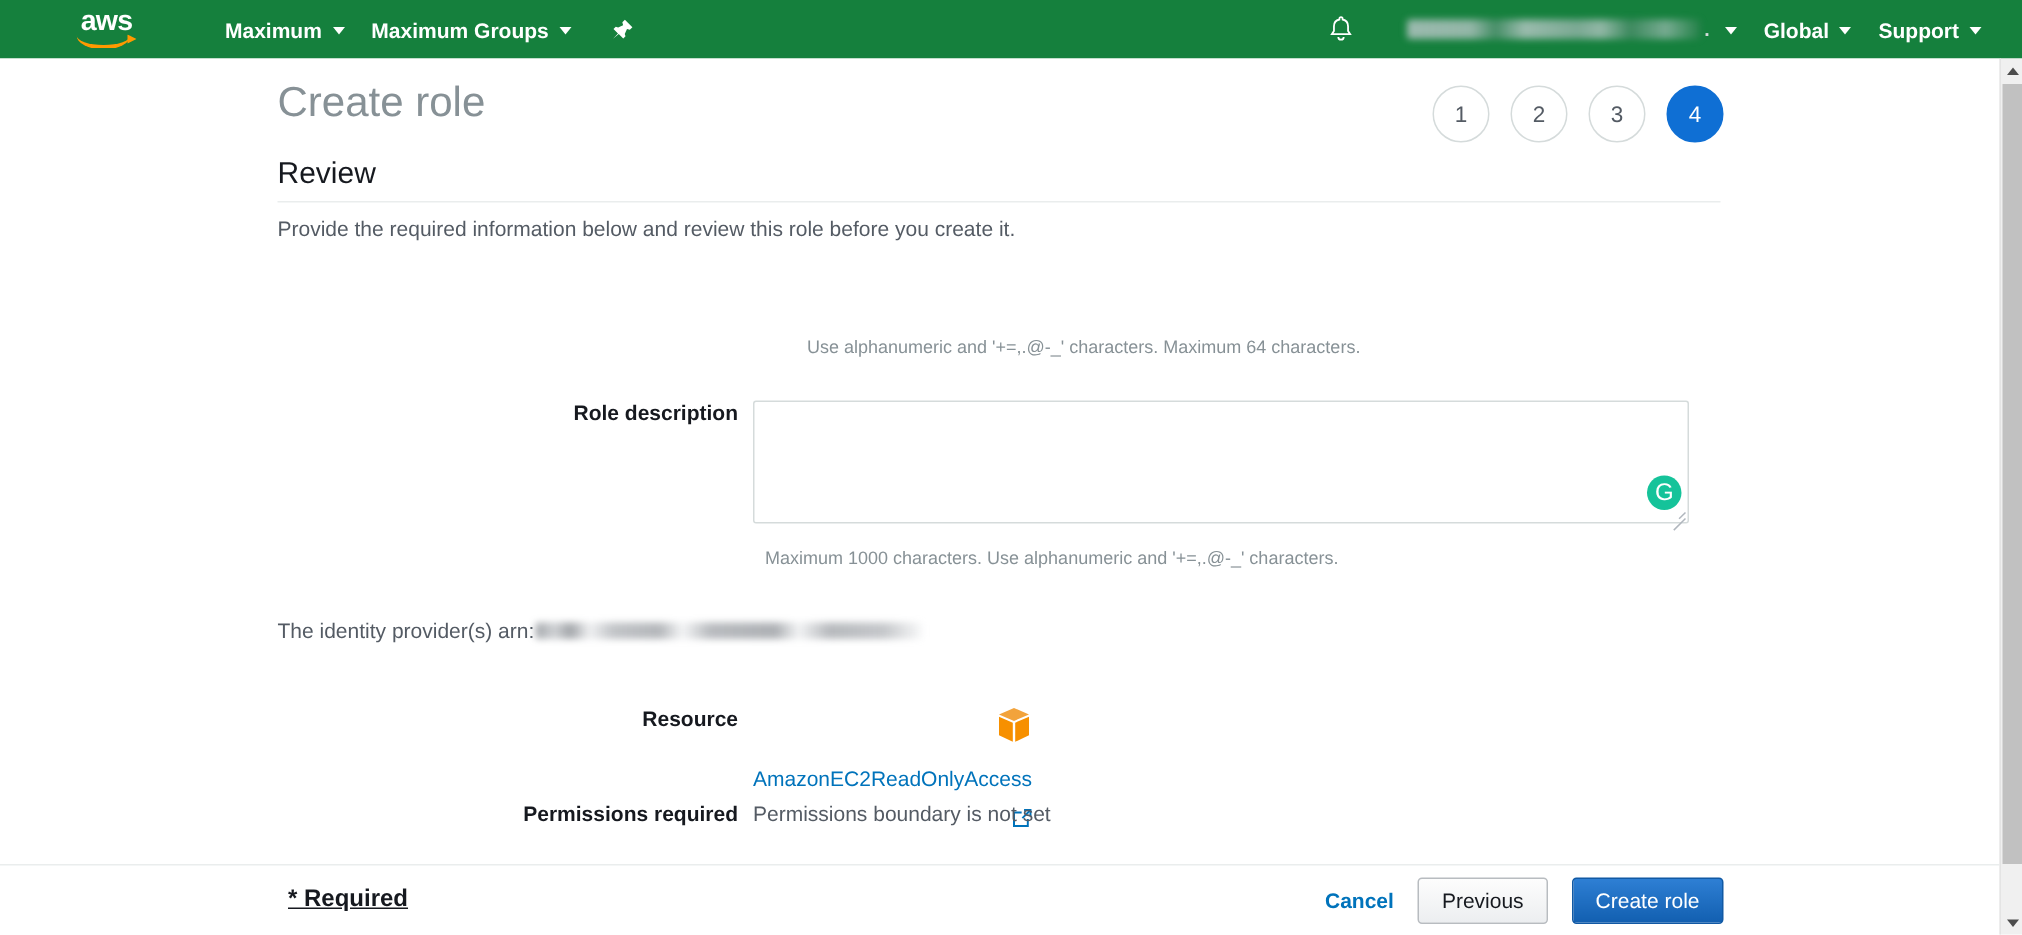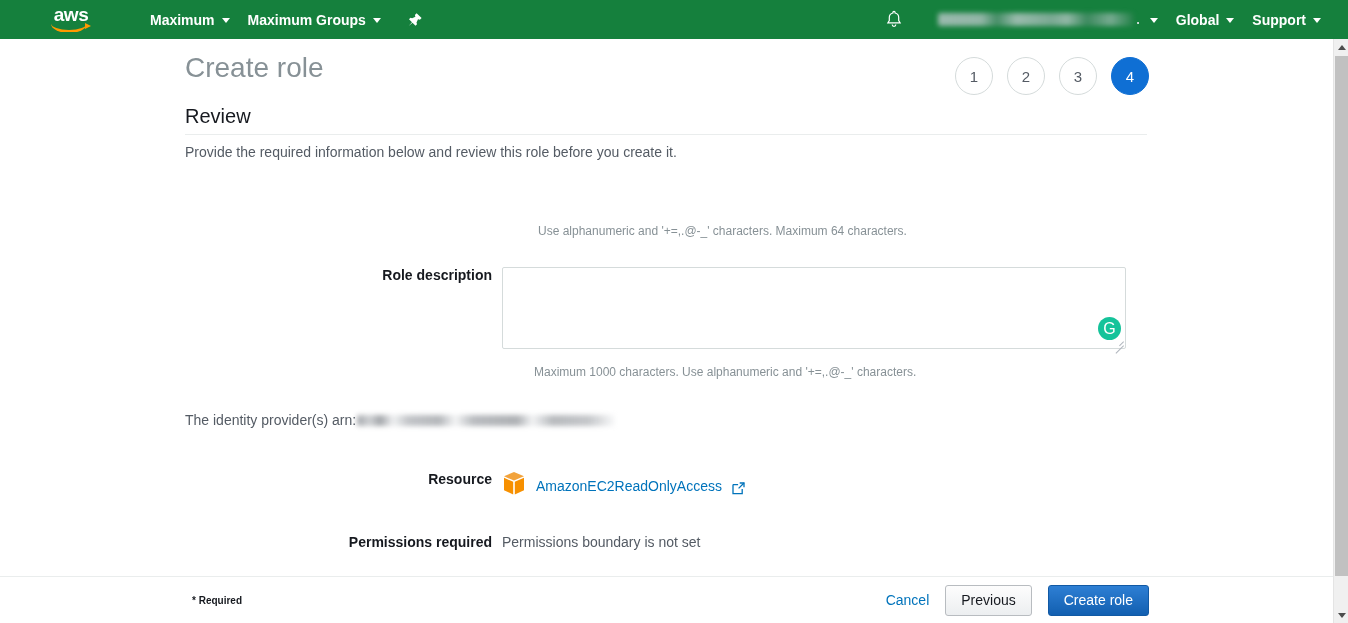--- a/index.html
+++ b/index.html
@@ -246,21 +246,21 @@
     color: #ffffff;
     font-size: 16px;
     font-weight: 400;
     display: flex; align-items: center; justify-content: center;
     cursor: pointer;
     font-family: "Liberation Sans", sans-serif;
     line-height: 1;
   }
   #roledesc-hint {
     position: absolute;
-    left: 534px; top: 326px;
+    left: 510px; top: 326px;
     font-size: 12px;
     color: #879196;
   }
 
   #row-trusted { left: 185px; top: 373px; }
   .trusted-value { display: flex; align-items: center; }
   .arn-blur {
     display: inline-block;
     width: 258px; height: 11px;
     margin-left: 1px;
@@ -271,21 +271,21 @@
        rgba(110,116,124,0.42) 20%, rgba(90,96,104,0.45) 32%,
        rgba(180,186,194,0.15) 38%, rgba(100,106,114,0.45) 45%,
        rgba(85,91,99,0.48) 62%, rgba(175,181,189,0.16) 68%,
        rgba(95,101,109,0.45) 76%, rgba(110,116,124,0.40) 90%,
        rgba(200,205,210,0.10) 100%);
     filter: blur(2.4px);
     border-radius: 2px;
   }
 
   #row-policies { left: 185px; top: 432px; }
-  .policy-line { display: flex; align-items: center; gap: 10px; }
+  .policy-line { display: flex; align-items: flex-end; gap: 10px; flex-direction: column; }
   .policy-link {
     font-size: 14px;
     color: #0073bb;
     text-decoration: none;
     cursor: pointer;
   }
   .ext-icon { display: inline-block; width: 13px; height: 13px; position: relative; top: 2px; }
 
   #row-boundary { left: 185px; top: 495px; }
 
@@ -298,32 +298,33 @@
   }
   #footer {
     position: absolute;
     left: 0; top: 538px;
     width: 1333px; height: 46px;
     display: flex; align-items: center;
   }
   #required-note {
     position: absolute;
     left: 192px;
-    font-size: 10px;
+    font-size: 16px;
     font-weight: bold;
     color: #16191f;
+    text-decoration: underline;
   }
   #footer-actions {
     position: absolute;
     right: 184px;
     display: flex; align-items: center; gap: 16px;
   }
   .link-btn {
     font-size: 14px;
-    font-weight: normal;
+    font-weight: bold;
     color: #0073bb;
     cursor: pointer;
     background: none; border: none;
     font-family: "Liberation Sans", sans-serif;
     padding: 0;
   }
   .btn {
     font-family: "Liberation Sans", sans-serif;
     font-size: 14px;
     font-weight: normal;

